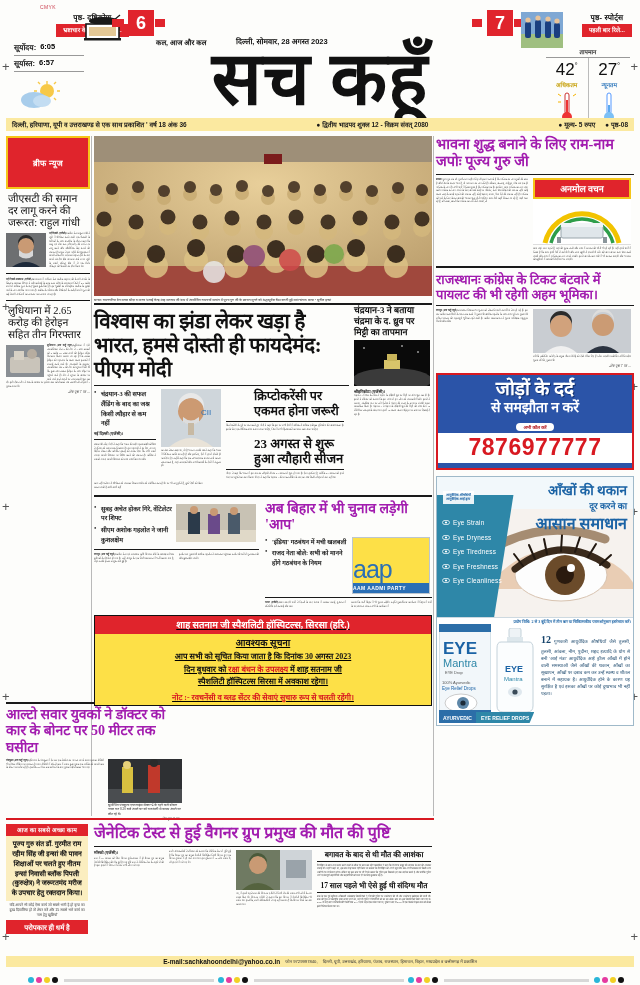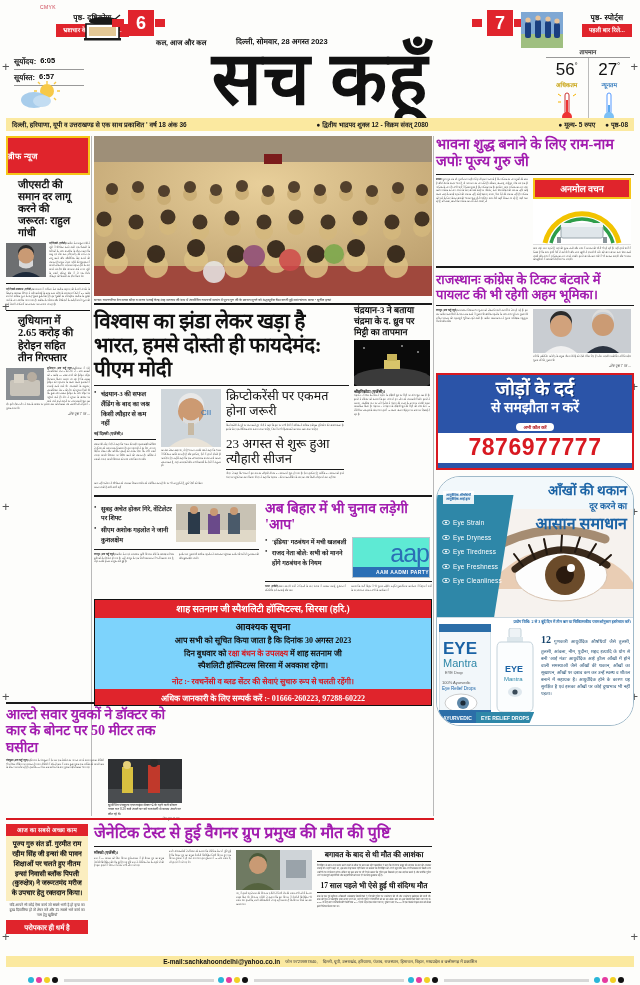--- a/index.html
+++ b/index.html
@@ -51,21 +51,21 @@
   
   .kal-aaj { position: absolute; left: 156px; top: 38px; font-size: 7px; font-weight: bold; color: #111; }
   .date-line { position: absolute; left: 236px; top: 36px; font-size: 7.5px; font-weight: bold; color: #111; }
   .masthead {
     position: absolute; left: 0; right: 0; top: 42px; text-align: center;
     font-family: "Liberation Serif", serif; font-weight: bold;
     font-size: 74px; color: #111; letter-spacing: 1px; line-height: 1;
   }
 
   
-  .suntimes { position: absolute; left: 14px; top: 54px; width: 70px; }
+  .suntimes { position: absolute; left: 14px; top: 40px; width: 70px; }
   .suntimes .row {
     border-bottom: 1px solid #999; padding: 2px 0 3px; font-size: 7.5px;
     color: #111; font-weight: bold; display: flex; gap: 4px;
   }
   .suntimes .lbl { color: #222; }
   .suntimes .val { color: #000; }
   .weather-icon { position: absolute; left: 18px; top: 80px; width: 42px; height: 30px; }
 
   
   .temps { position: absolute; right: 10px; top: 48px; width: 84px; text-align: center; }
@@ -90,34 +90,34 @@
 
   
   .col-left { position: absolute; left: 6px; top: 136px; width: 84px; }
   .col-main { position: absolute; left: 94px; top: 136px; width: 338px; }
   .col-right { position: absolute; left: 436px; top: 136px; width: 198px; }
   .vline { position: absolute; width: 1px; background: #b9b9b9; }
 
   
   .brief-tag {
     background: #e0242c; color: #fff; font-size: 8px; font-weight: bold;
-    padding: 12px 0; letter-spacing: .3px;
+    text-align: center; padding: 19px 0; letter-spacing: .3px;
     border: 2px solid #f5c518;
   }
-  .brief-h { font-size: 10.5px; font-weight: bold; color: #111; line-height: 1.15; margin: 4px 12px 3px;
+  .brief-h { font-size: 10.5px; font-weight: normal; color: #111; line-height: 1.15; margin: 4px 2px 3px;
     font-family: "Liberation Serif", serif; }
   .brief-sep { height: 1px; background: #111; margin: 4px 0; }
   .photo-ph { background: #e5e5e5; position: relative; overflow: hidden; }
   .photo-ph.dark { background: #4a4f55; }
 
   
   .main-head { font-size: 20.5px; font-weight: bold; color: #111; line-height: 1.18;
     font-family: "Liberation Serif", serif; letter-spacing: -0.3px; }
-  .sub-head { font-size: 12.5px; font-weight: normal; color: #111; line-height: 1.2;
-    font-family: "Liberation Serif", serif; }
+  .sub-head { font-size: 12.5px; font-weight: bold; color: #111; line-height: 1.2;
+    font-family: "Liberation Serif", serif; margin-left: 28px; }
   .sec-head { font-size: 14px; font-weight: bold; color: #a21caf; line-height: 1.18;
     font-family: "Liberation Serif", serif; }
   .sm-head { font-size: 9px; font-weight: bold; color: #111; line-height: 1.2;
     font-family: "Liberation Serif", serif; }
   .bullets { font-size: 6.4px; font-weight: bold; color: #222; line-height: 1.5;
     font-family: "Liberation Serif", serif; }
   .bullets li { list-style: none; position: relative; padding-left: 7px; margin-bottom: 2px; }
   .bullets li::before { content: "●"; position: absolute; left: 0; top: 0; font-size: 4px; }
   .caption { font-size: 3.4px; color: #333; line-height: 1.3; font-family: "Liberation Serif", serif; }
   .byline { font-size: 4.2px; font-weight: bold; color: #222; font-family: "Liberation Serif", serif; }
@@ -159,37 +159,37 @@
     font-weight: bold; text-align: right; line-height: 1.35; font-family:"Liberation Serif",serif; }
   .prod-text { position: absolute; left: 104px; right: 3px; top: 14px; font-size: 4.6px; color: #1e4a6e;
     line-height: 1.55; text-align: justify; font-family: "Liberation Serif", serif; }
   .prod-text b.big { font-size: 10px; color: #15436b; }
   .ayur-bar { position:absolute; left:2px; bottom:2px; display:flex; z-index:6; }
   .ayur-bar .a { background:#2c6ea8; color:#fff; font-size:5px; font-weight:bold; padding:2.5px 4px; }
   .ayur-bar .b { background:#2e87a8; color:#fff; font-size:5px; font-weight:bold; padding:2.5px 5px;
      clip-path: polygon(0 0,100% 0,92% 100%,0 100%); }
 
   
-  .notice { border: 1.5px solid #111; background: #7dd3fc; }
+  .notice { border: 1.5px solid #111; background: #fde047; text-decoration: underline; }
   .notice .t {
     background: #e0242c; color: #fff; font-size: 9.5px; font-weight: bold;
     text-align: center; padding: 2.5px 0; font-family:"Liberation Serif",serif;
   }
   .notice .s { text-align: center; font-size: 9.5px; font-weight: bold; color:#111;
     padding: 2px 0 0; font-family:"Liberation Serif",serif; }
   .notice .p { font-size: 8px; text-align: center; color: #111; line-height: 1.6; padding: 2px 6px;
     font-family:"Liberation Serif",serif; font-weight:bold; }
   .notice .p .red { color: #d81921; }
   .notice .n { font-size: 7.8px; text-align: center; color: #d81921; font-weight:bold;
     padding: 1px 4px 3px; font-family:"Liberation Serif",serif; }
   .notice .c { background: #e0242c; color: #fff; font-size: 8px; font-weight: bold;
     text-align: center; padding: 2.5px 0; font-family:"Liberation Serif",serif; }
 
   
-  .aap-logo { border: 1px solid #bcc6cf; background: #5eead4; text-align: right; padding: 4px 0 0; }
+  .aap-logo { border: 1px solid #bcc6cf; background: #fde047; text-align: left; padding: 20px 0 0; }
   .aap-logo .word { font-size: 25px; color: #2b6fb5; font-weight: normal; line-height: .95;
     font-family: "Liberation Sans", sans-serif; letter-spacing: -1px; }
   .aap-logo .bar { background: #2b6fb5; color: #fff; font-size: 5px; font-weight: bold;
     padding: 2px 0; margin-top: 2px; letter-spacing: .4px; }
 
   
   .deed-tag { background: #e0242c; color: #fff; font-size: 6px; font-weight: bold;
     text-align: center; padding: 2px 0; letter-spacing: .2px; }
   .deed-body { background: #fbeec0; padding: 3px; font-size: 6.8px; font-weight: bold; color: #111;
     line-height: 1.45; text-align: center; font-family:"Liberation Serif",serif; }
@@ -302,21 +302,21 @@
       <path d="M29 1v3M29 18v3M39 11h3M16 11h3M36 4l2-2M36 18l2 2M22 4l-2-2M22 18l-2 2"></path>
     </g>
     <ellipse cx="16" cy="20" rx="13" ry="8" fill="#a8cdeb"></ellipse>
     <ellipse cx="24" cy="21" rx="9" ry="6" fill="#c3ddf2"></ellipse>
   </svg>
 
   <div class="temps">
     <div class="capt">तापमान</div>
     <div class="vals">
       <div class="cell">
-        <div class="deg"><span>56</span><sup>°</sup></div>
+        <div class="deg"><span>42</span><sup>°</sup></div>
         <div class="sub">अधिकतम</div>
         <div class="thermo">
           <svg viewBox="0 0 20 34" height="34">
             <rect x="8" y="2" width="4" height="21" rx="2" fill="#fff" stroke="#c33" stroke-width="1"></rect>
             <rect x="9" y="9" width="2" height="14" fill="#e33"></rect>
             <circle cx="10" cy="26" r="5" fill="#e33"></circle>
             <g stroke="#f5b301" stroke-width="1">
                 <path d="M4 5l-3-2M4 11l-3 0M16 5l3-2"></path>
               </g>
           </svg>
@@ -625,21 +625,20 @@
 
     <div class="notice" style="margin-top:6px;">
       <div class="t">शाह सतनाम जी स्पैशलिटी हॉस्पिटल्स, सिरसा (हरि.)</div>
       <div class="s">आवश्यक सूचना</div>
       <div class="p">
         <div>आप सभी को सूचित किया जाता है कि दिनांक 30 अगस्त 2023</div>
         <div><span>दिन बुधवार को </span><span class="red">रक्षा बंधन के उपलक्ष्य</span><span> में शाह सतनाम जी</span></div>
         <div>स्पैशलिटी हॉस्पिटल्स सिरसा में अवकाश रहेगा।</div>
       </div>
       <div class="n">नोट :- रवचनेंसी व ब्लड सेंटर की सेवाएं सुचारु रूप से चलती रहेंगी।</div>
-      <div class="c">अधिक जानकारी के लिए सम्पर्क करें :- 01666-260223, 97288-60222</div>
     </div>
   </div>
 
   <div class="col-right">
 
     <div>
       <div class="sec-head" style="font-size:14.5px;">भावना शुद्ध बनाने के लिए राम-नाम जपोः पूज्य गुरु जी</div>
       <div class="rule" style="height:1px; margin:4px 0 3px;"></div>
       <div style="display:flex; gap:5px;">
         <div class="body-txt" style="width:92px;"><span style="font-weight:bold">सरसा।</span><span>पूज्य गुरु संत डॉ. गुरमीत राम रहीम सिंह जी इन्सां फरमाते हैं कि मालिक का नाम सुखों की खान है और जिसके अन्दर भाव है, वो परमात्मा का नाम लेते हैं। ओंकार, अल्लाह, वाहेगुरु, गॉड सब एक ही मालिक के नाम हैं। सभी धर्मों में लिखा हुआ है कि मालिक एक है। इसलिए, आप मालिक का नाम जपा करो। मालिक का नाम जपने के लिए आपको कोई पर-परिवार, काम-धंधा छोड़ने की जरूरत नहीं। कोई अलग तरह के कपड़े पहनने की जरूरत नहीं, कोई चढ़ावा, रुपया, पैसा देने की जरूरत नहीं है। मालिक को पाने के लिए केवल आपकी भावना शुद्ध होनी चाहिए। आप जैसे कहीं निकल जा रहे हैं, गाड़ी चला रहे हैं, तो लिखा, खाली के मालिक का नाम लेते जाओ, तो</span></div>
@@ -686,21 +685,21 @@
       </div>
     </div>
 
     <div class="ad-joint" style="margin-top:5px;">
       <div class="l1">जोड़ों के दर्द</div>
       <div class="l2">से समझौता न करें</div>
       <div><span class="pillbar">अभी कॉल करें</span></div>
       <div class="phone">7876977777</div>
     </div>
 
-    <div class="ad-eye" style="margin-top:6px;border-radius:24px;">
+    <div class="ad-eye" style="margin-top:6px;">
       <div class="ad-eye-top">
         <div class="eye-head">
           <div class="e1">आँखों की थकान</div>
           <div class="e2">दूर करने का</div>
           <div class="e3">आसान समाधान</div>
         </div>
 
         <svg class="eyeball" viewBox="0 0 150 108">
           <rect width="150" height="108" fill="#f6f2ee"></rect>
           <path d="M5 70q45-48 110-20 25 11 32 30H5z" fill="#e9cdb4"></path>

